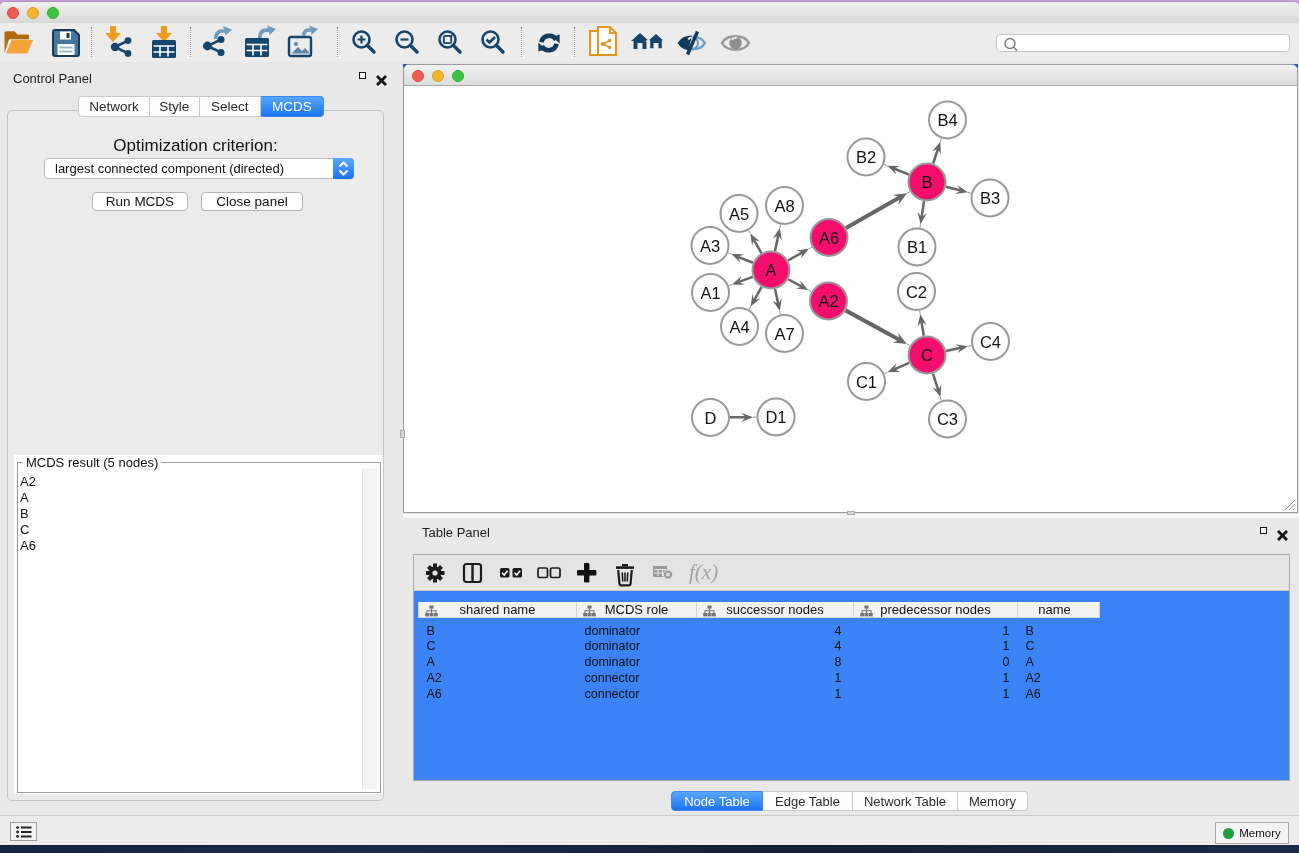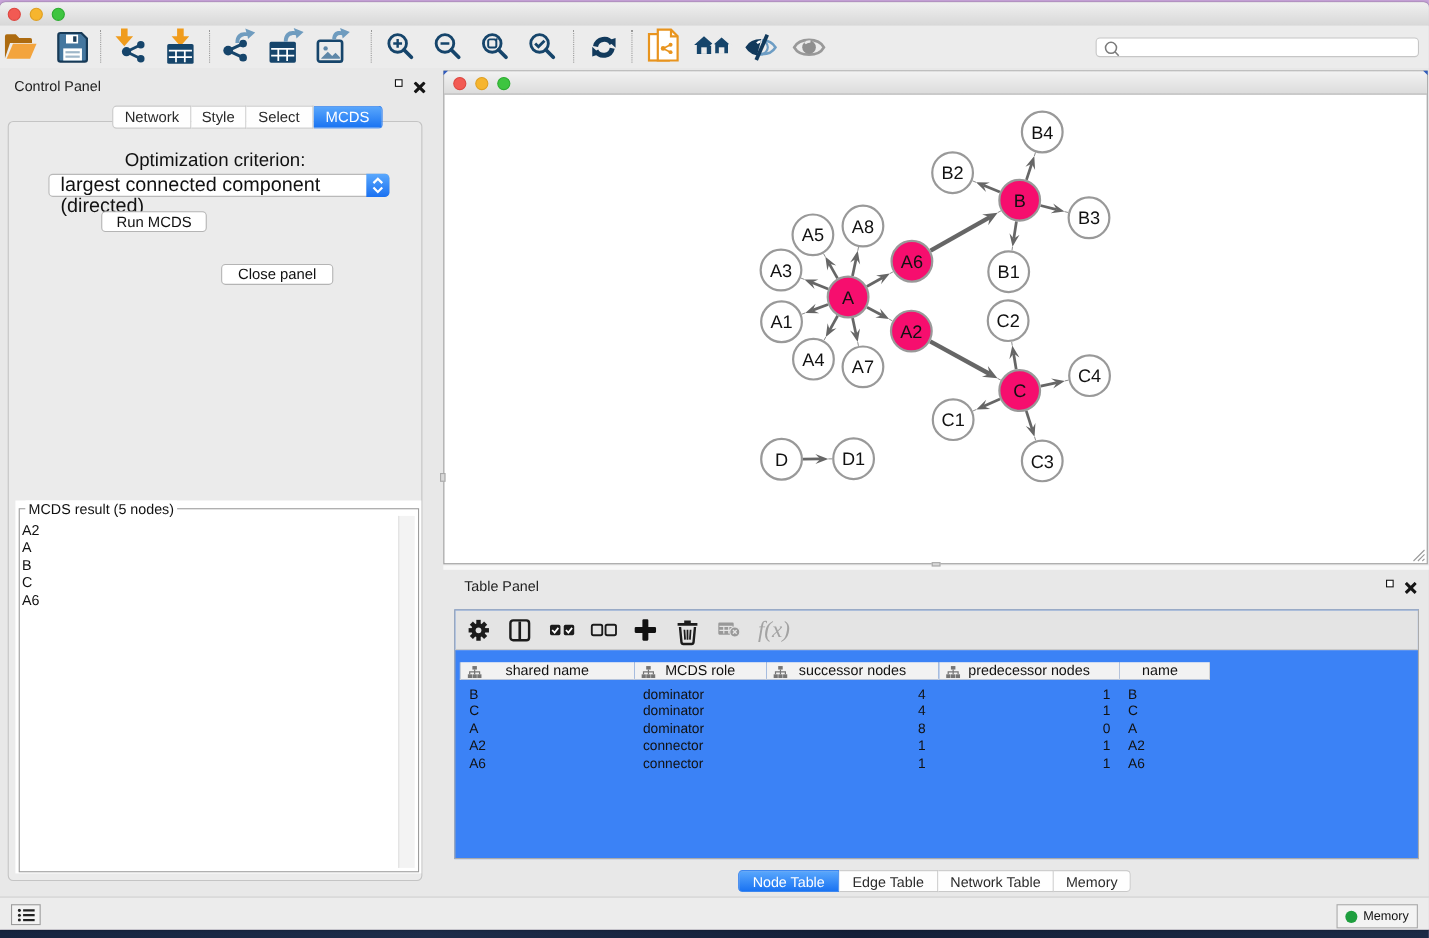--- a/index.html
+++ b/index.html
@@ -27,37 +27,37 @@
   #search { left:996px; top:11px; width:294px; height:18px; background:#fff;
     border:1px solid #c6c6c6; border-radius:4px; }
   
   #main { left:0; top:62px; width:1299px; height:753px; background:#e8e8e8; }
 
   
   #cp-title { left:13px; top:71px; font-size:13px; color:#1d1d1d; }
   #cp-float { left:359px; top:72px; width:7px; height:7px; border:1.5px solid #141414; background:#fff; }
   #cp-inner { left:7px; top:110px; width:377px; height:691px; background:#ebebeb;
     border:1px solid #c4c4c4; border-radius:5px; }
-  .tabs { display:flex; height:21px; font-size:13.5px;margin-left:24px; }
+  .tabs { display:flex; height:21px; font-size:13.5px; }
   #cp-tabs { left:78px; top:96px; width:246px; }
   .tab { background:#fefefe; border:1px solid #c9c9c9; border-left:none; color:#2b2b2b;
     display:flex; align-items:center; justify-content:center; }
   .tab.first { border-left:1px solid #c9c9c9; border-radius:4px 0 0 4px; }
   .tab.last { border-radius:0 4px 4px 0; }
   .tab.sel { background:linear-gradient(#59a7fc,#1a73f2); color:#fff; border-color:#3d87ef; }
   #opt-label { left:0px; top:136px; width:391px; text-align:center; font-size:17px; color:#111; }
   #combo { left:44px; top:158px; width:310px; height:21px; background:#fff;
-    border:1px solid #b9b9b9; border-radius:4px; font-size:18px; color:#111;
+    border:1px solid #b9b9b9; border-radius:4px; font-size:13px; color:#111;
     line-height:19px; padding-left:10px; }
   #combo .step { position:absolute; right:-1px; top:-1px; width:21px; height:21px;
     border-radius:0 4px 4px 0; background:linear-gradient(#5aa8fd,#1a71f1); }
   .btn { background:#fff; border:1px solid #b4b4b4; border-radius:4px; font-size:13.5px;
     color:#111; display:flex; align-items:center; justify-content:center; }
   #run-btn { left:92px; top:192px; width:96px; height:19px; }
-  #close-btn { left:201px; top:192px; width:102px; height:19px;margin-top:48px; }
+  #close-btn { left:201px; top:192px; width:102px; height:19px; }
   #result-wrap { left:14px; top:455px; width:369px; height:339px; background:#fff; }
   #fieldset { left:17px; top:462px; width:364px; height:331px; border:1px solid #9d9d9d; }
   #legend { left:23px; top:455px; background:#fff; padding:0 3px; font-size:13px; color:#111; }
   #mcds-list { left:20px; top:473.5px; font-size:13px; color:#111; line-height:16.2px; }
   #list-sb { left:362px; top:469px; width:15px; height:320px; background:#f3f3f3;
     border-left:1px solid #e0e0e0; }
 
   
   #net { left:403px; top:64px; width:895px; height:449px; background:#fff;
     border:1px solid #9b9b9b; }

